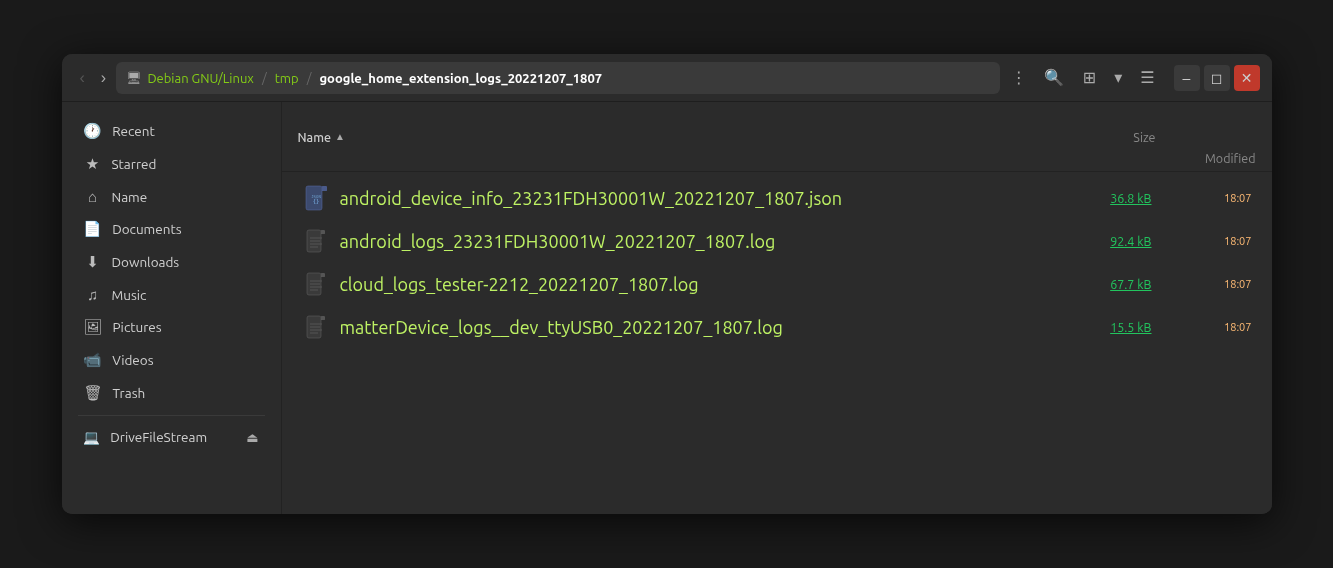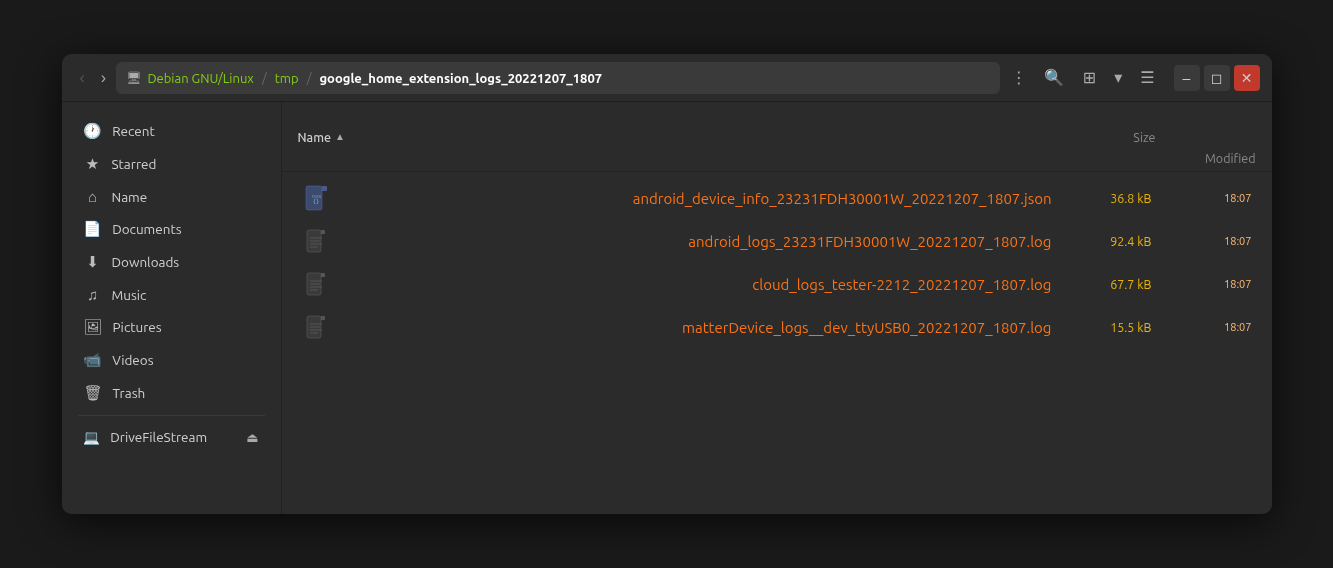--- a/index.html
+++ b/index.html
@@ -169,32 +169,32 @@
       width: 28px;
       height: 28px;
       display: flex;
       align-items: center;
       justify-content: center;
       margin-right: 10px;
       flex-shrink: 0;
     }
     .file-row .file-name {
       flex: 1;
-      font-size: 15px;
-      color: #f97316;
+      font-size: 18px;
+      color: #bef264;
       white-space: nowrap;
       overflow: hidden;
       text-overflow: ellipsis;
-      text-align: right;
     }
     .file-row .file-size {
       width: 100px;
       text-align: right;
       font-size: 12.5px;
-      color: #eab308;
+      color: #22c55e;
+      text-decoration: underline;
     }
     .file-row .file-modified {
       width: 100px;
       text-align: right;
       font-size: 11px;
       color: #fdba74;
     }
     .drivefilestream-row {
       display: flex;
       align-items: center;

